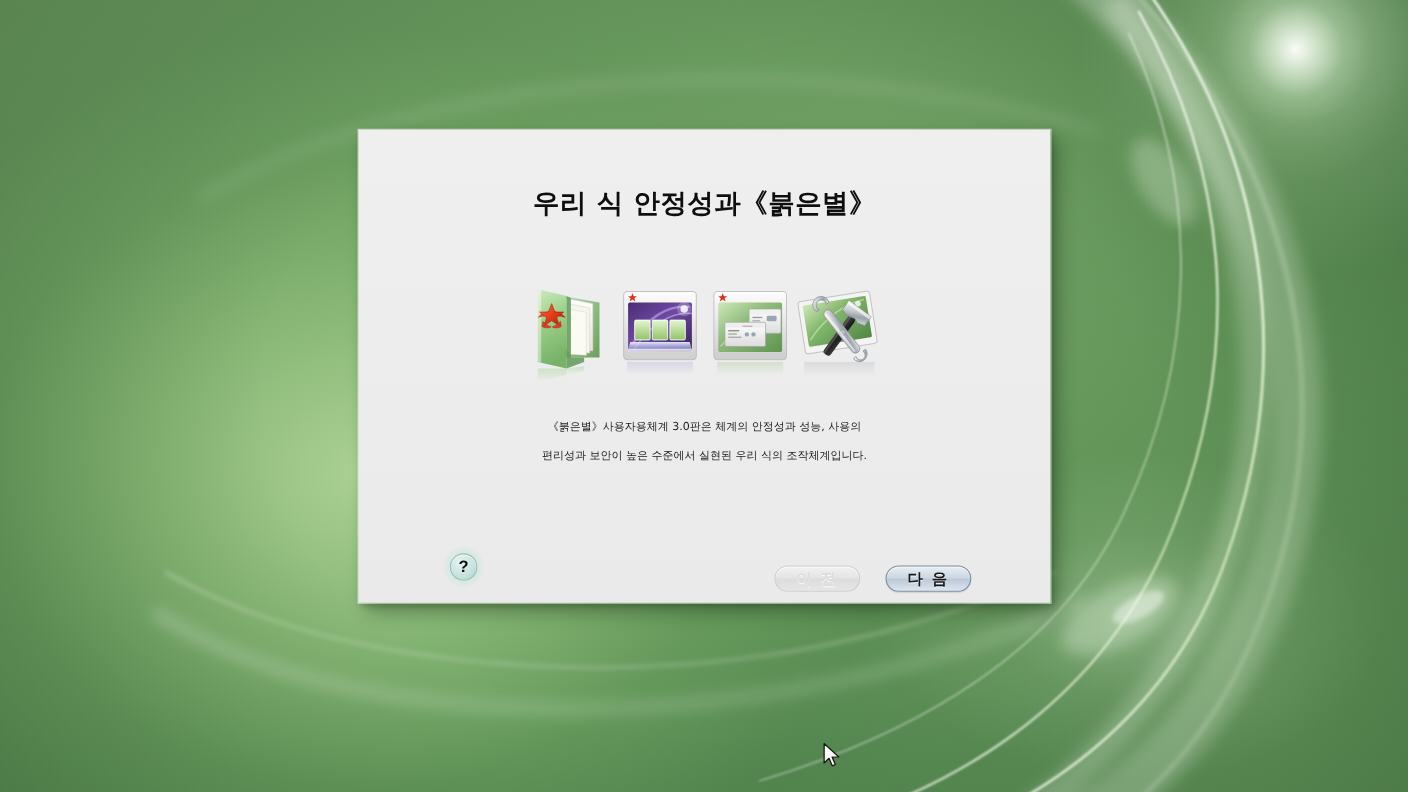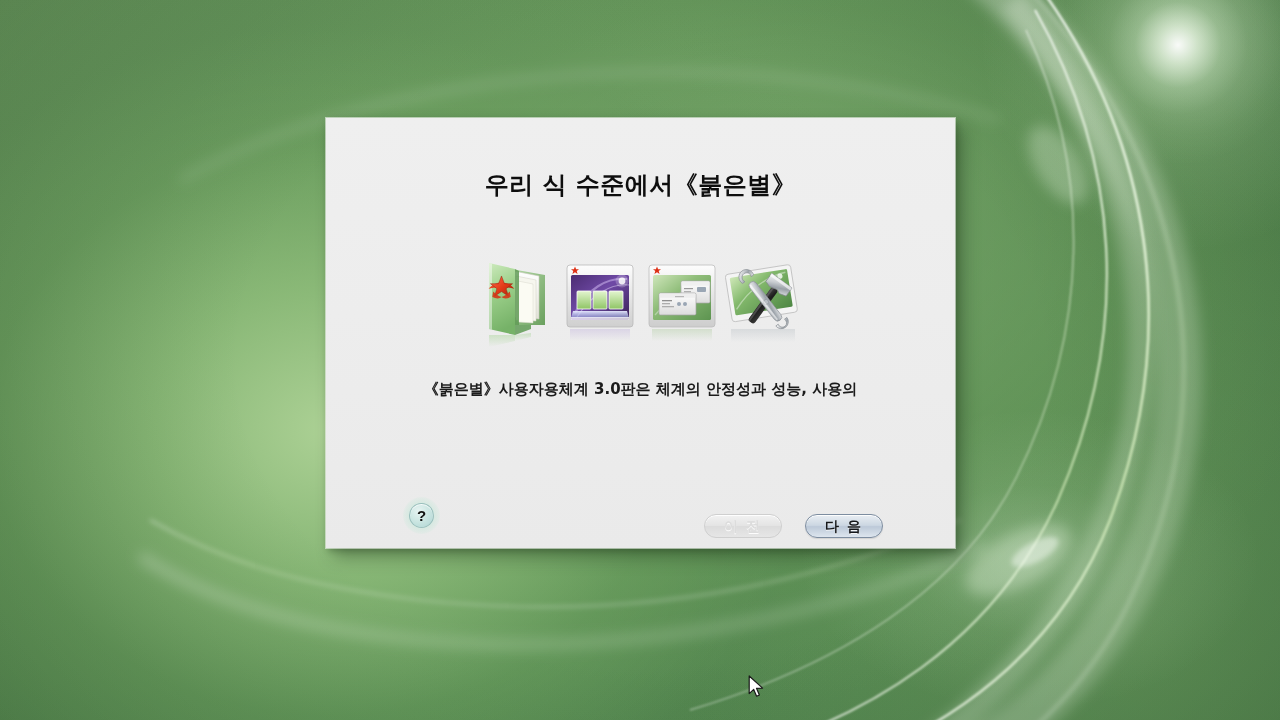--- a/index.html
+++ b/index.html
@@ -130,22 +130,22 @@
   }
   .icon-cell svg { display: block; overflow: visible; }
 
   
   #dialog-desc {
     position: absolute;
     top: 258px;
     left: 60px;
     width: 509px;
     text-align: center;
-    font-size: 15px;
-    font-weight: bold;
+    font-size: 10px;
+    font-weight: normal;
     line-height: 26px;
     color: #1b1b1b;
   }
   #dialog-desc .ln { display: block; white-space: nowrap; }
 
   
   #help-button {
     position: absolute;
     left: 81px;
     top: 383px;
@@ -281,21 +281,21 @@
       <ellipse cx="1058" cy="165" rx="44" ry="22" fill="#f0fbe9" opacity="0.28" filter="url(#soft3)" transform="rotate(58 1058 165)"></ellipse>
     </svg>
   </div>
 
   <div class="wp-layer" id="wp-glow3"></div>
   <div class="wp-layer" id="wp-glow2"></div>
   <div class="wp-layer" id="wp-glow"></div>
 
   <div id="dialog">
 
-    <div id="dialog-title">우리 식 수준에서《붉은별》</div>
+    <div id="dialog-title">우리 식 안정성과《붉은별》</div>
 
     <div id="icon-strip">
 
       <div class="icon-cell">
         <svg width="74" height="96" viewBox="0 0 74 96">
           <defs>
             <linearGradient id="fldBack" x1="0" y1="0" x2="1" y2="1">
               <stop offset="0%" stop-color="#b9dcab"></stop>
                 <stop offset="100%" stop-color="#6aa05e"></stop>
             </linearGradient>
@@ -482,20 +482,21 @@
           </g>
 
           <rect x="8" y="74" width="64" height="13" fill="url(#rf4)"></rect>
         </svg>
       </div>
 
     </div>
 
     <div id="dialog-desc">
       <span class="ln">《붉은별》사용자용체계 3.0판은 체계의 안정성과 성능, 사용의</span>
+      <span class="ln">편리성과 보안이 높은 수준에서 실현된 우리 식의 조작체계입니다.</span>
     </div>
 
     <button id="help-button" type="button">
       <span class="glow"></span>
       <span class="disc"></span>
       <span class="qm">?</span>
     </button>
 
     <button class="nav-btn" id="btn-prev" type="button" disabled="">이 전</button>
 

